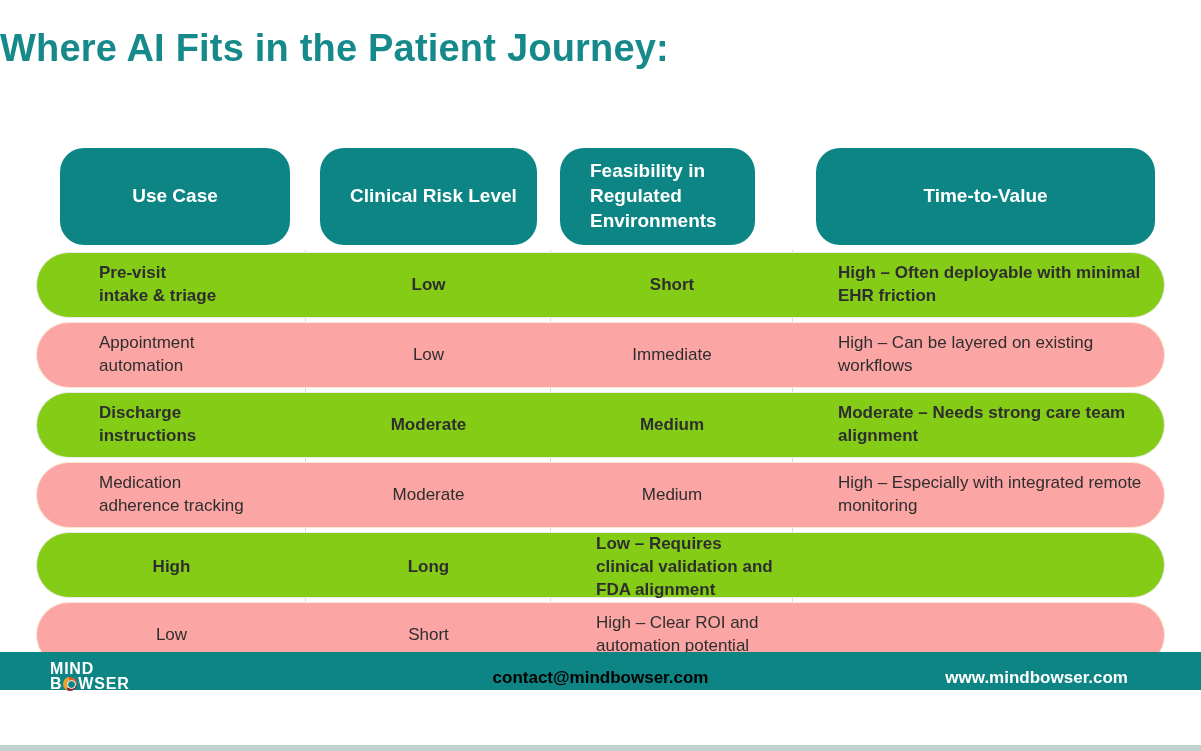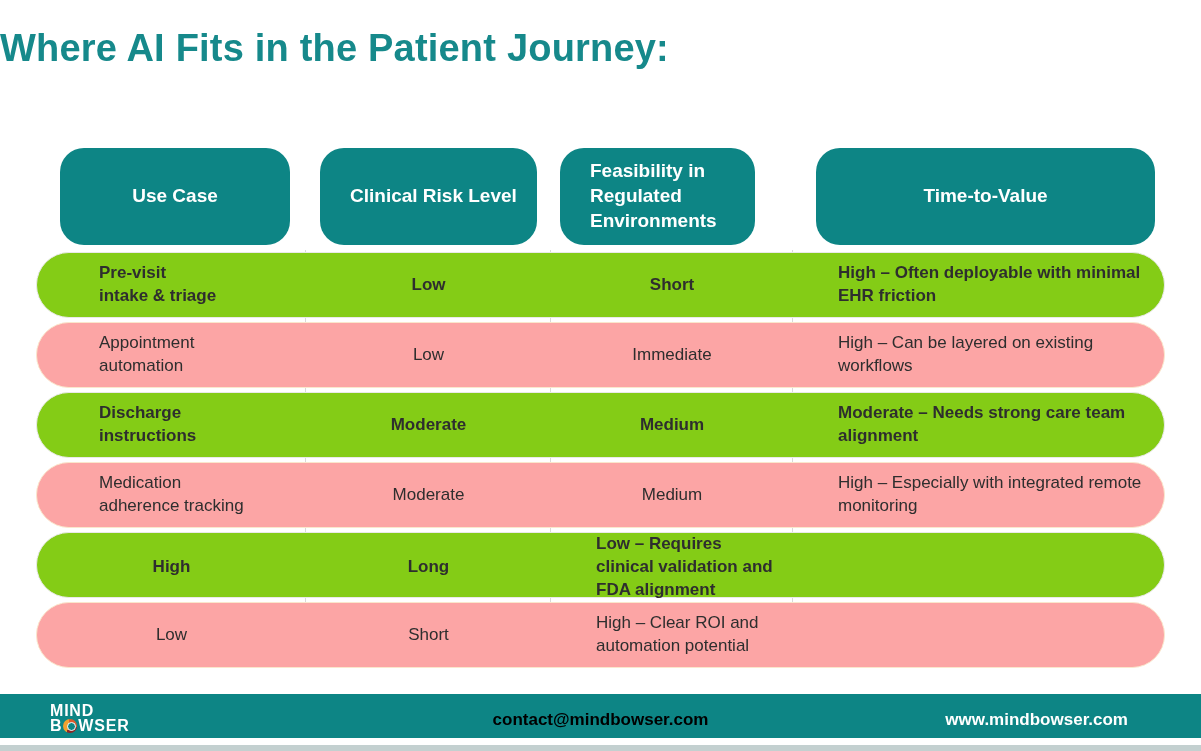--- a/index.html
+++ b/index.html
@@ -83,22 +83,22 @@
     height: 418px;
     background: #d9d9d9;
   }
   .vdiv-1 { left: 305px; }
   .vdiv-2 { left: 550px; }
   .vdiv-3 { left: 792px; }
 
   
   .footer {
     position: absolute;
-    left: 0; top: 694px;
-    width: 1201px; height: 44px;
+    left: 0; top: 652px;
+    width: 1201px; height: 38px;
     background: #0d8585;
   }
   .bottom-strip {
     position: absolute;
     left: 0; top: 745px;
     width: 1201px; height: 6px;
     background: #c3d0d0;
   }
   .logo {
     position: absolute;

